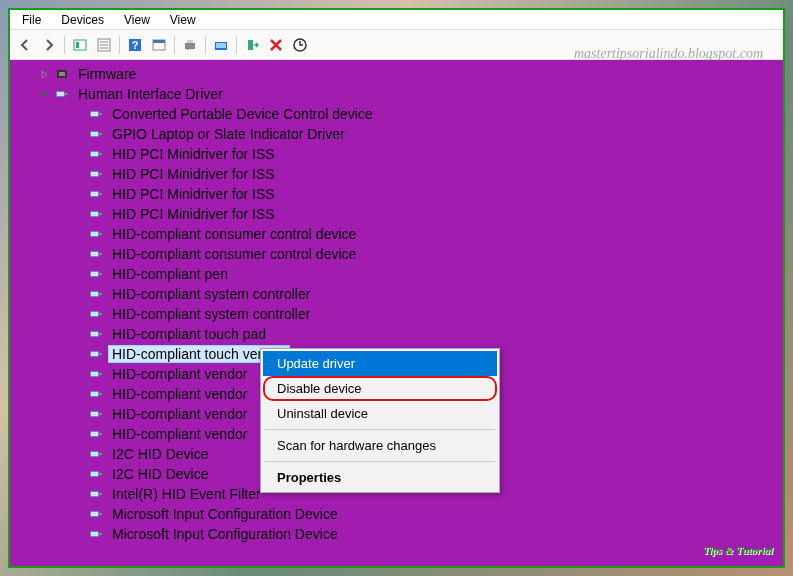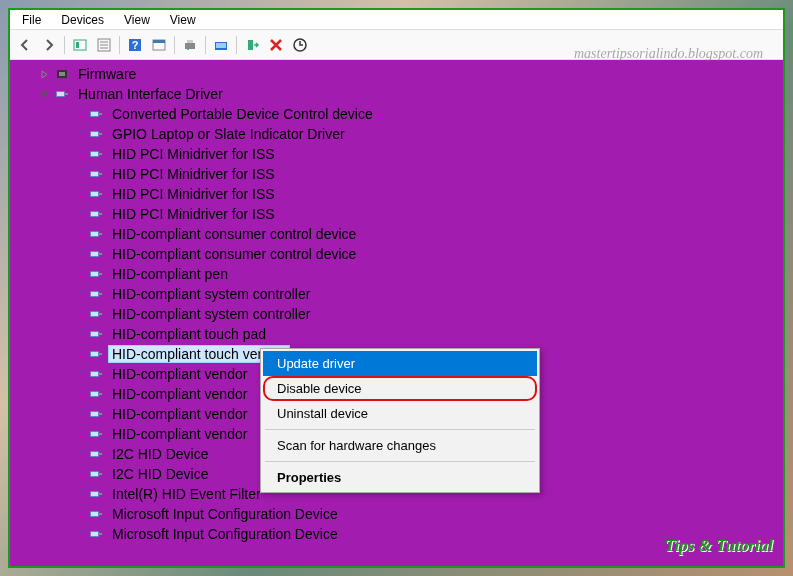--- a/index.html
+++ b/index.html
@@ -101,21 +101,21 @@
     border: 1px solid #99d1ff;
     padding: 0 3px;
   }
   
   .ctxmenu {
     position: absolute;
     background: #f2f2f2;
     border: 1px solid #aaa;
     box-shadow: 2px 2px 6px rgba(0,0,0,0.3);
     padding: 2px;
-    width: 280px;
+    width: 240px;
     font-size: 13px;
   }
   .ctxitem {
     padding: 5px 14px;
     cursor: default;
     position: relative;
   }
   .ctxitem.highlighted {
     background: #0078d7;
     color: #fff;
@@ -144,21 +144,21 @@
     font-style: italic;
     font-size: 14px;
     text-shadow: 0 0 1px rgba(255,255,255,0.4);
   }
   .wm2 {
     bottom: 20px;
     right: 20px;
     color: #1a9b1a;
     font-style: italic;
     font-weight: bold;
-    font-size: 17px;
+    font-size: 11px;
     font-family: "Comic Sans MS", cursive;
     text-shadow: 1px 1px 0 #fff;
   }
   svg { display: block; }
 </style>
 </head>
 <body>
 
 <div class="window">
 

